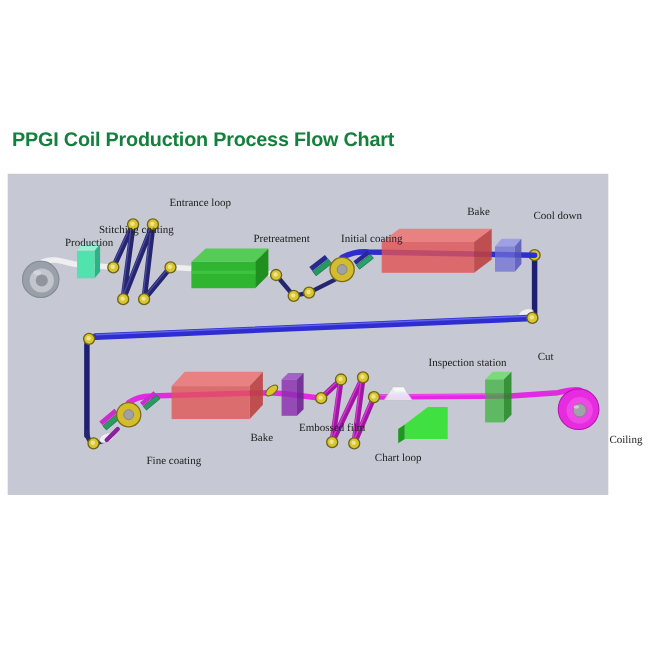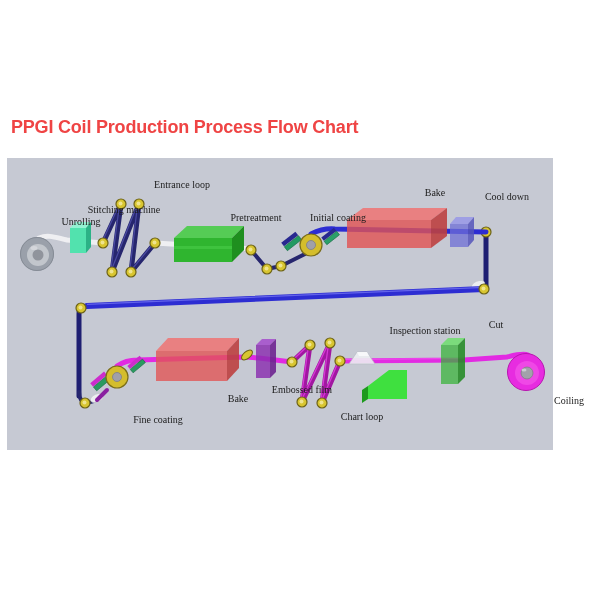--- a/index.html
+++ b/index.html
@@ -1,19 +1,19 @@
 <!DOCTYPE html>
 <html><head>
 <meta charset="utf-8">
 <style>
   html,body{margin:0;padding:0;background:#ffffff;}
   body{width:600px;height:600px;position:relative;overflow:hidden;
        font-family:"Liberation Sans","DejaVu Sans",sans-serif;}
   .page-title{position:absolute;left:11px;top:117px;font-size:18px;font-weight:700;
-              color:#ef4444;letter-spacing:-0.2px;white-space:nowrap;}
+              color:#15803d;letter-spacing:-0.2px;white-space:nowrap;}
   .panel{position:absolute;left:7px;top:158px;width:546px;height:292px;background:#c6c9d3;}
   .panel svg{position:absolute;left:0;top:0;}
   .lbl{position:absolute;transform:translateX(-50%);font-size:10px;color:#1c1c1c;
        white-space:nowrap;font-family:Liberation Serif, serif;margin-left:47px;}
 </style>
 </head>
 <body>
 
 <div class="page-title">PPGI Coil Production Process Flow Chart</div>
 
@@ -168,22 +168,22 @@
     </g>
 
     <g>
       <circle cx="519" cy="214" r="18.5" fill="#e72ce0" stroke="#b815b0" stroke-width="1"></circle>
       <circle cx="520" cy="215" r="12" fill="#ef48e6"></circle>
       <circle cx="520" cy="215" r="6" fill="#a2a2aa" stroke="#7e7e86" stroke-width="0.8"></circle>
       <ellipse cx="517" cy="212" rx="2.5" ry="1.5" fill="#cfd1d6" opacity="0.9"></ellipse>
     </g>
   </svg>
 
-  <div class="lbl" style="left:27px;top:58px">Unrolling</div>
-  <div class="lbl" style="left:70px;top:46px">Stitching machine</div>
+  <div class="lbl" style="left:27px;top:58px">Production</div>
+  <div class="lbl" style="left:70px;top:46px">Stitching coating</div>
   <div class="lbl" style="left:128px;top:21px">Entrance loop</div>
   <div class="lbl" style="left:202px;top:54px">Pretreatment</div>
   <div class="lbl" style="left:284px;top:54px">Initial coating</div>
   <div class="lbl" style="left:381px;top:29px">Bake</div>
   <div class="lbl" style="left:453px;top:33px">Cool down</div>
   <div class="lbl" style="left:104px;top:256px">Fine coating</div>
   <div class="lbl" style="left:184px;top:235px">Bake</div>
   <div class="lbl" style="left:248px;top:226px">Embossed film</div>
   <div class="lbl" style="left:308px;top:253px">Chart loop</div>
   <div class="lbl" style="left:371px;top:167px">Inspection station</div>

